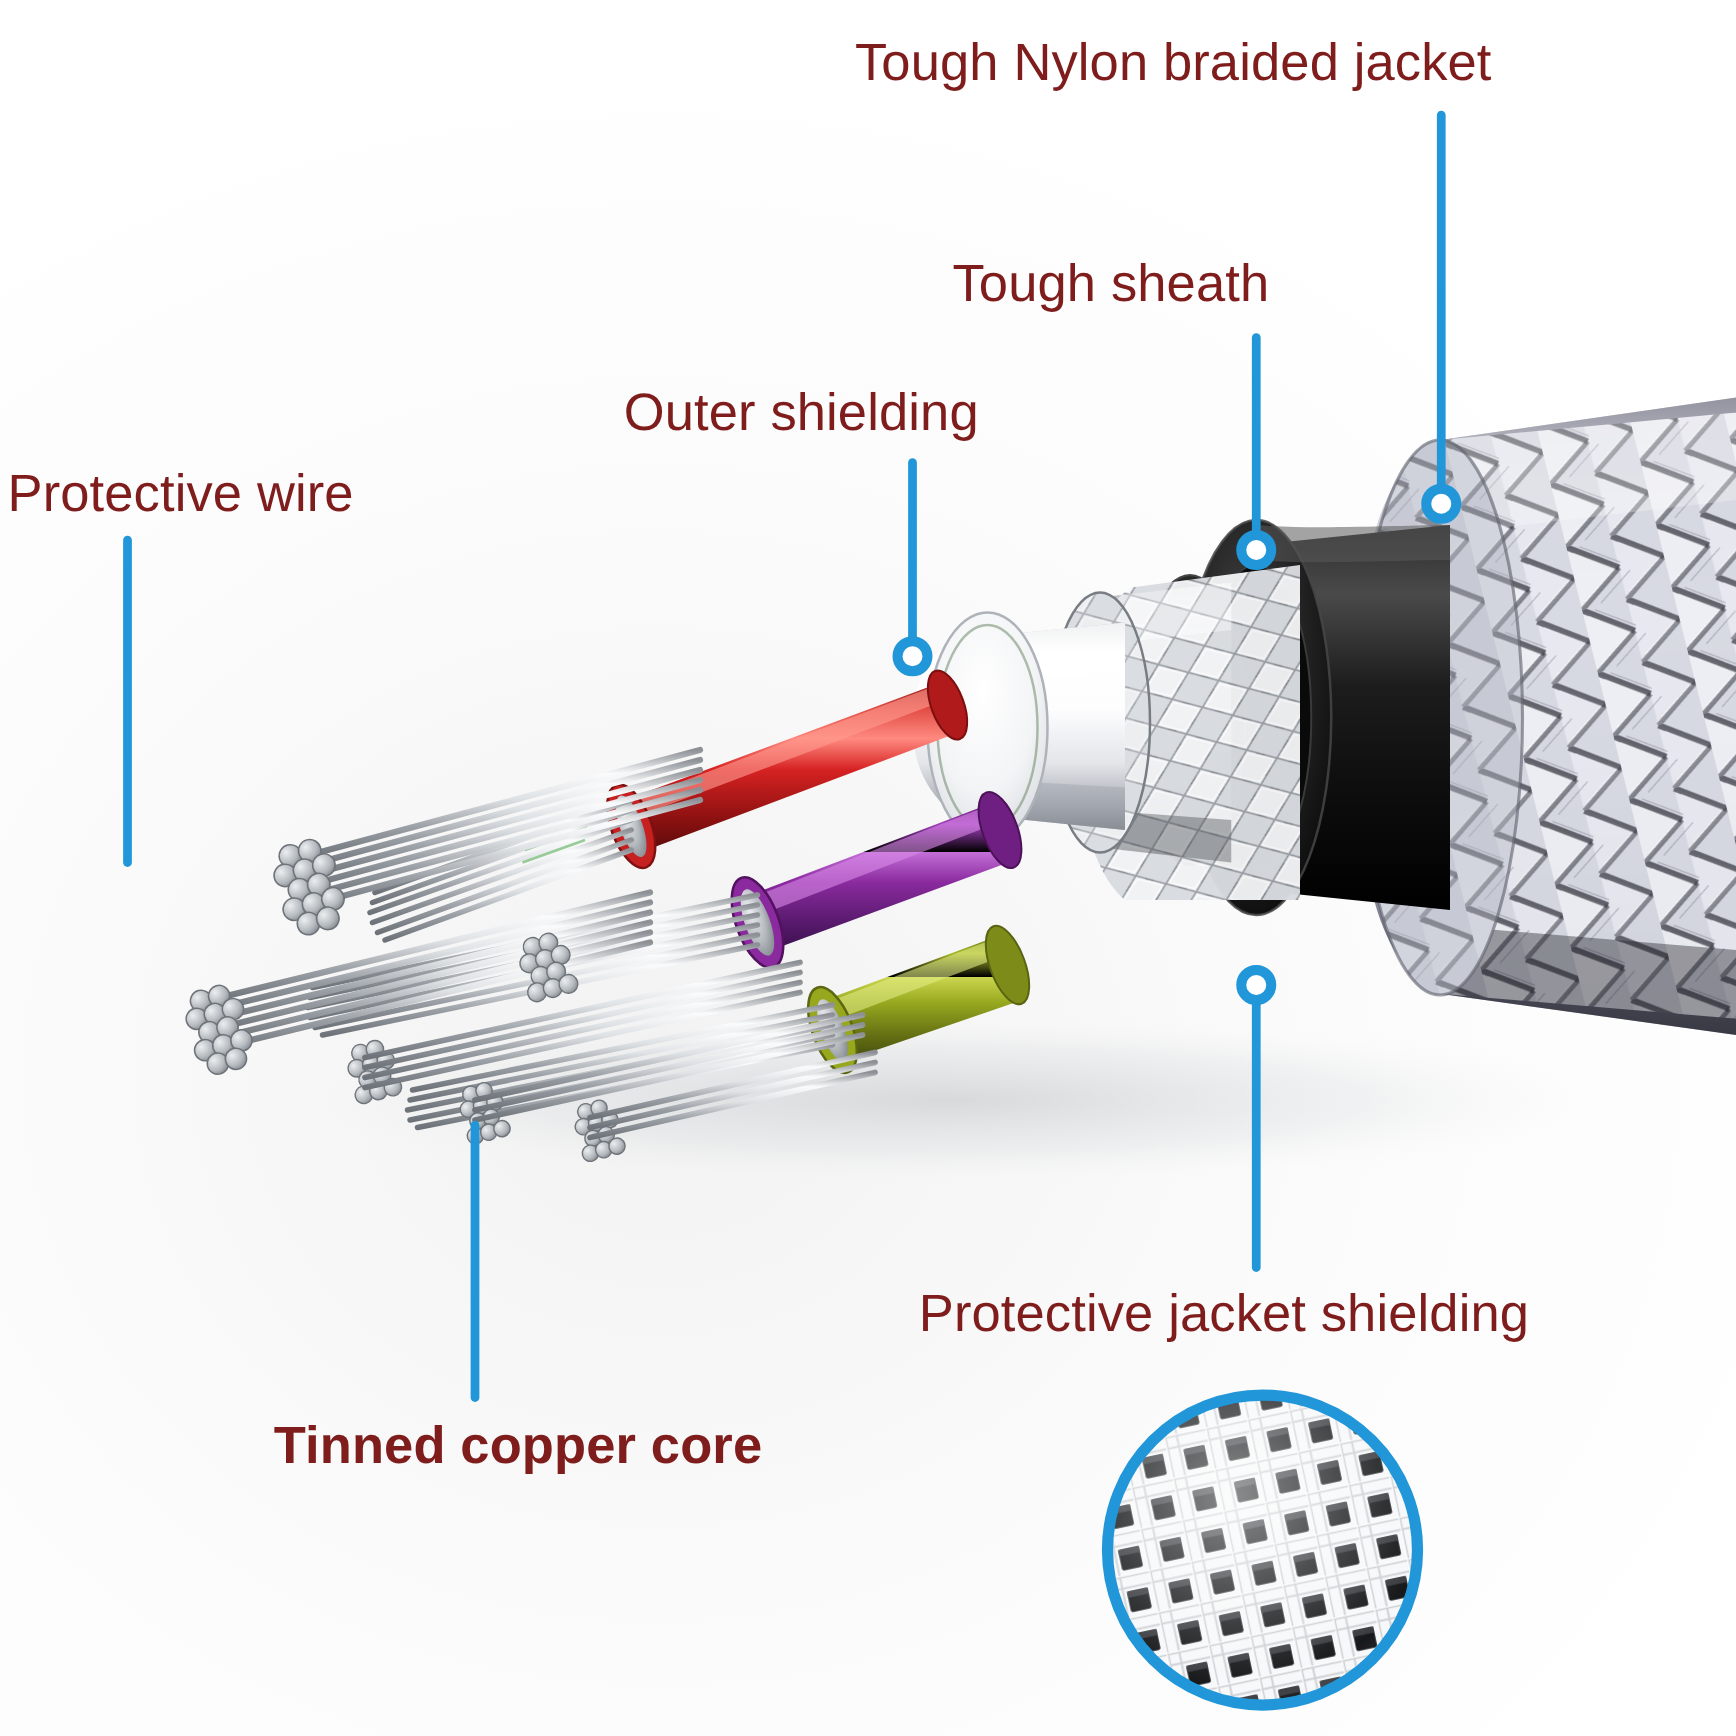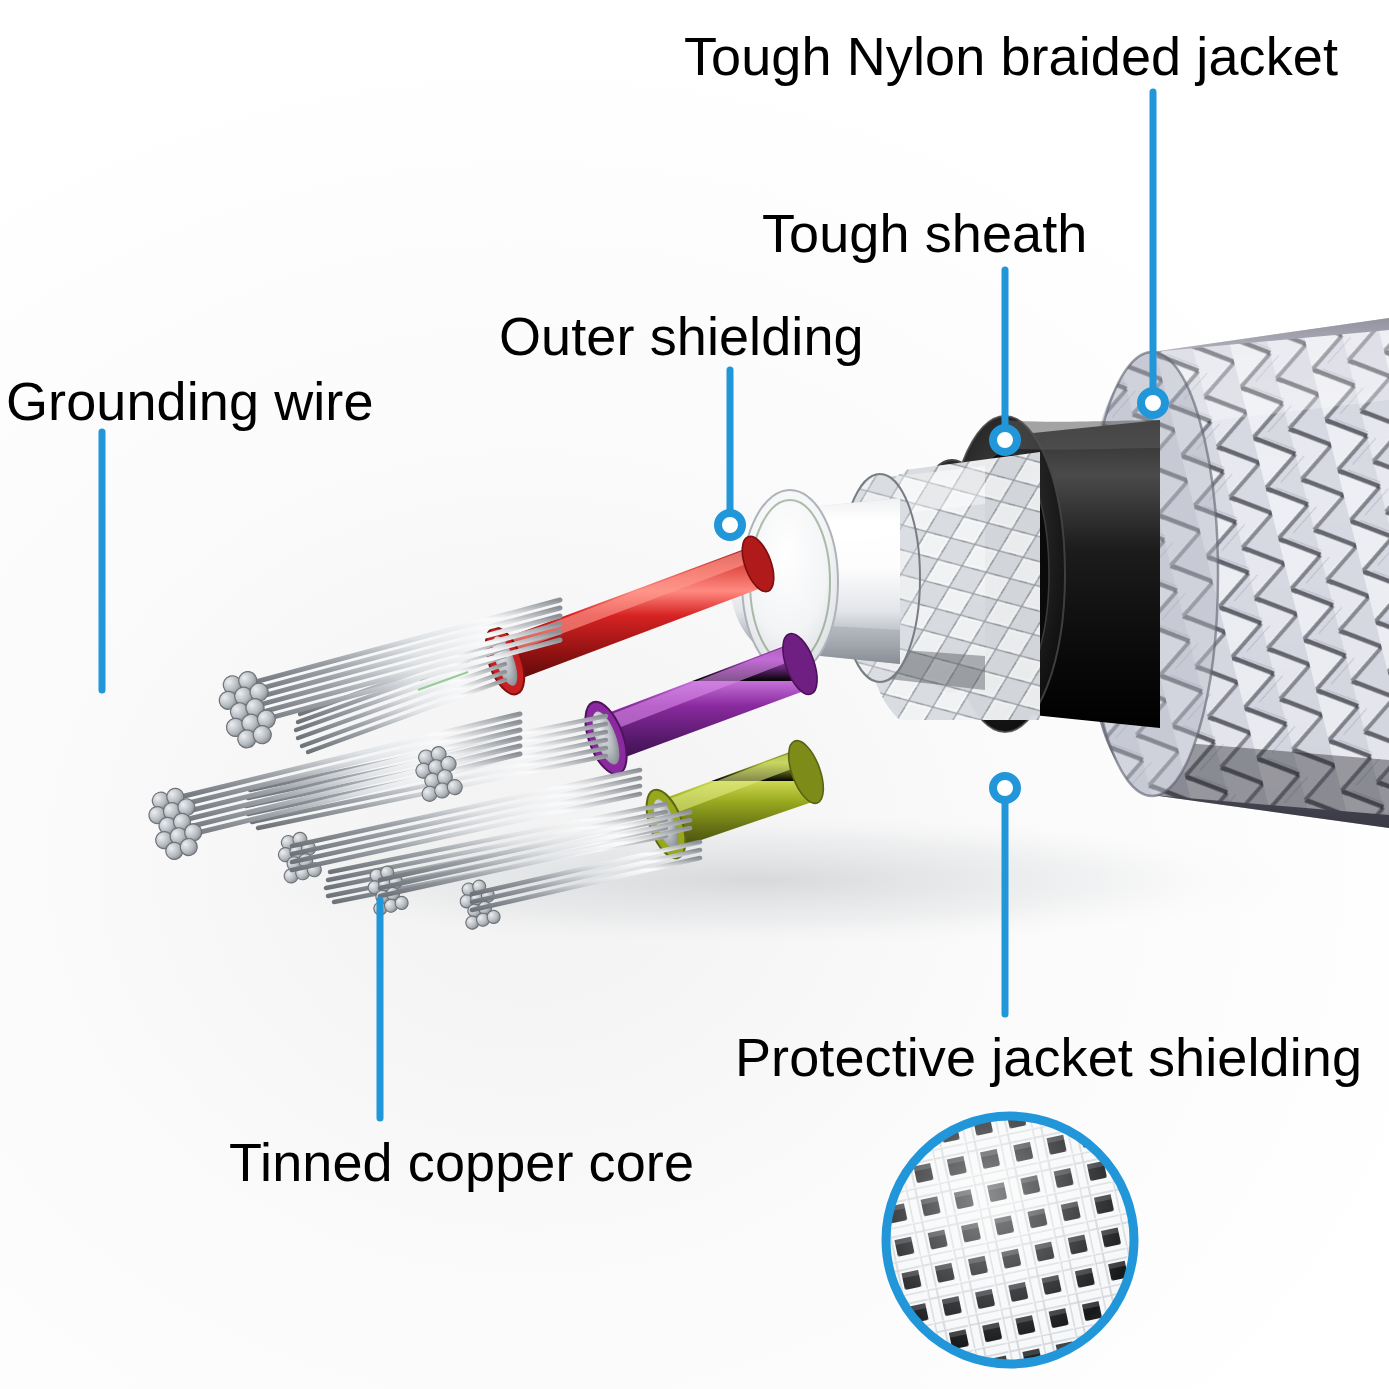--- a/index.html
+++ b/index.html
@@ -10,32 +10,32 @@
       radial-gradient(ellipse 70% 60% at 38% 62%, #f2f2f2 0%, #fbfbfb 55%, #ffffff 100%),
       #ffffff;
     position:relative;
     color:#111;
   }
   #stage { position:absolute; inset:0; }
   svg.layer { position:absolute; left:0; top:0; width:1389px; height:1389px; }
 
   .lbl {
     position:absolute;
-    font-size:54px;
+    font-size:42px;
     letter-spacing:.1px;
-    color:#000000;
+    color:#7f1d1d;
     white-space:nowrap;
     line-height:1.05;
   }
   #lbl-nylon   { left:684px; top:28px; }
   #lbl-outer   { left:762px; top:205px; }
   #lbl-foil    { left:499px; top:308px; }
   #lbl-ground  { left:6px;   top:373px; }
   #lbl-braid   { left:735px; top:1029px; }
-  #lbl-tinned  { left:229px; top:1134px; }
+  #lbl-tinned  { left:219px; top:1134px;font-weight:bold; }
 </style>
 </head>
 <body>
 
 <div id="stage">
 
   <svg class="layer" viewBox="0 0 1389 1389">
     <defs>
 
       <linearGradient id="gNylon" x1="0" y1="0" x2="0" y2="1">
@@ -487,17 +487,17 @@
       <circle cx="1153" cy="403" r="12"></circle>
       <circle cx="1005" cy="440" r="12"></circle>
       <circle cx="730" cy="525" r="12"></circle>
       <circle cx="1005" cy="788" r="12"></circle>
     </g>
   </svg>
 
   <div class="lbl" id="lbl-nylon">Tough Nylon braided jacket</div>
   <div class="lbl" id="lbl-outer">Tough sheath</div>
   <div class="lbl" id="lbl-foil">Outer shielding</div>
-  <div class="lbl" id="lbl-ground">Grounding wire</div>
+  <div class="lbl" id="lbl-ground">Protective wire</div>
   <div class="lbl" id="lbl-braid">Protective jacket shielding</div>
   <div class="lbl" id="lbl-tinned">Tinned copper core</div>
 
 </div>
 
 </body></html>

